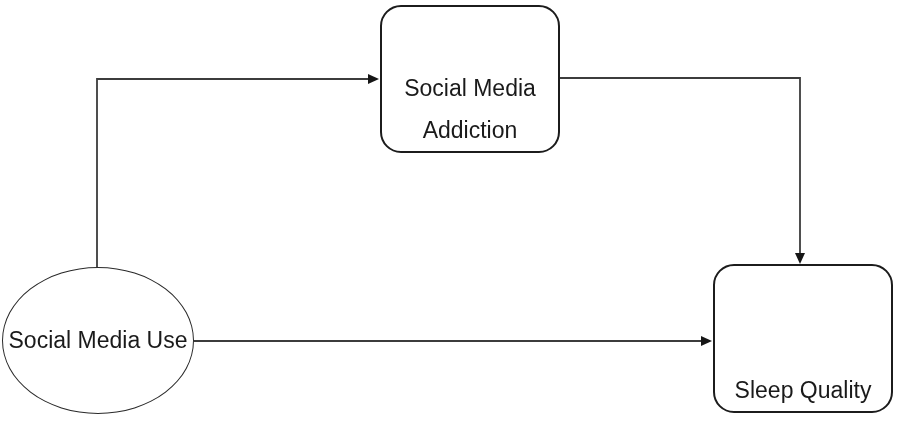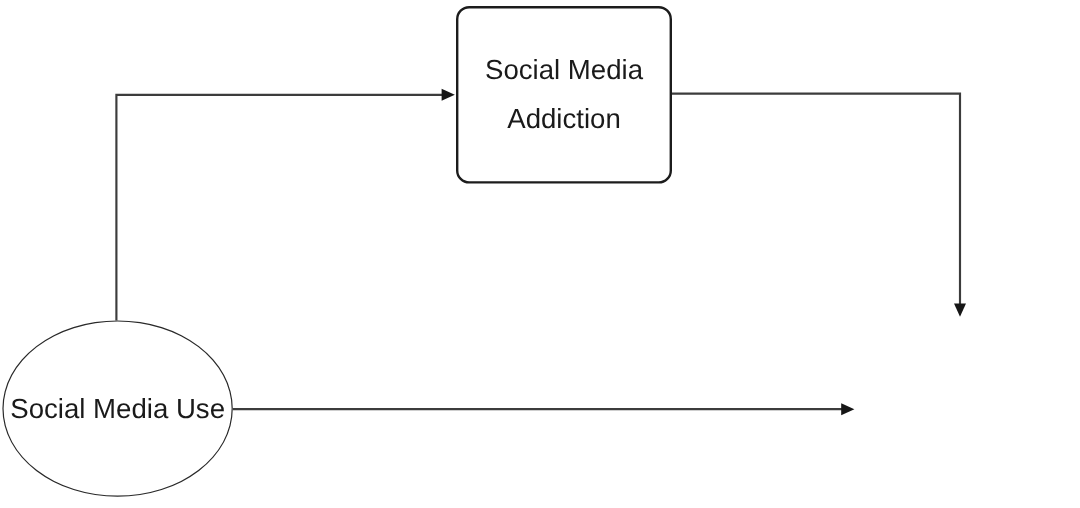--- a/index.html
+++ b/index.html
@@ -30,21 +30,22 @@
     text-align: center;
     box-sizing: border-box;
     background: #ffffff;
     color: #1a1a1a;
     font-size: 23px;
     line-height: 1.8;
     white-space: pre-line;
   }
   .node.rounded-rect {
     border: 2px solid #1c1c1c;
-    border-radius: 11px;
+    border-radius: 21px;
+    align-items: flex-end;
   }
   .node.ellipse {
     border: 1.6px solid #2a2a2a;
     border-radius: 50%;
   }
   #node-social-media-addiction {
     left: 380px;
     top: 5px;
     width: 180px;
     height: 148px;
@@ -98,14 +99,17 @@
 
   <div class="node ellipse" id="node-social-media-use">
     <span>Social Media Use</span>
   </div>
 
   <div class="node rounded-rect" id="node-social-media-addiction">
     <span>Social Media
 Addiction</span>
   </div>
 
+  <div class="node rounded-rect" id="node-sleep-quality">
+    <span>Sleep Quality</span>
+  </div>
 
 </div>
 
 </body></html>

